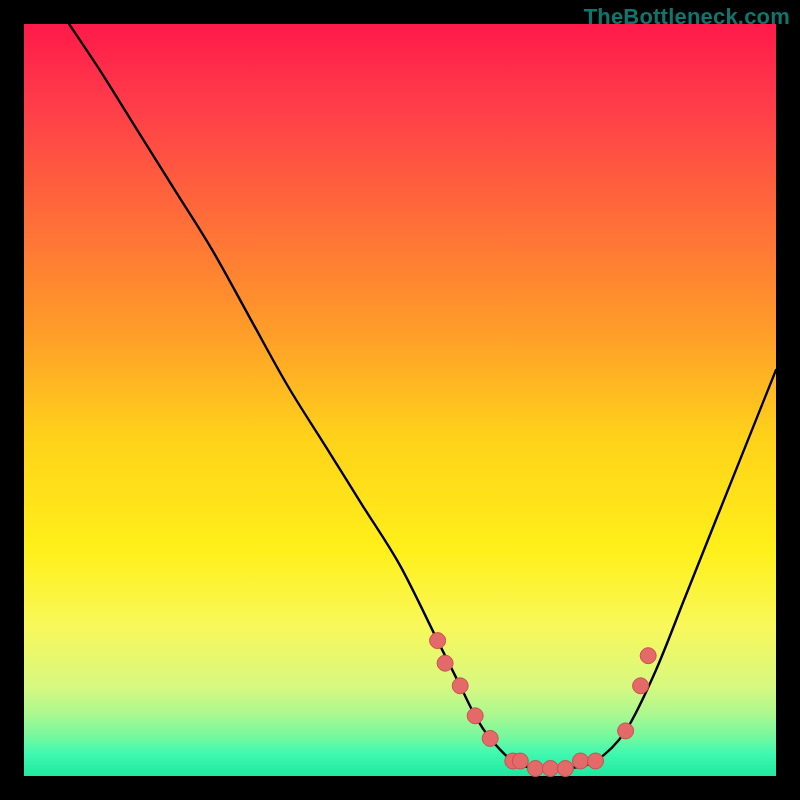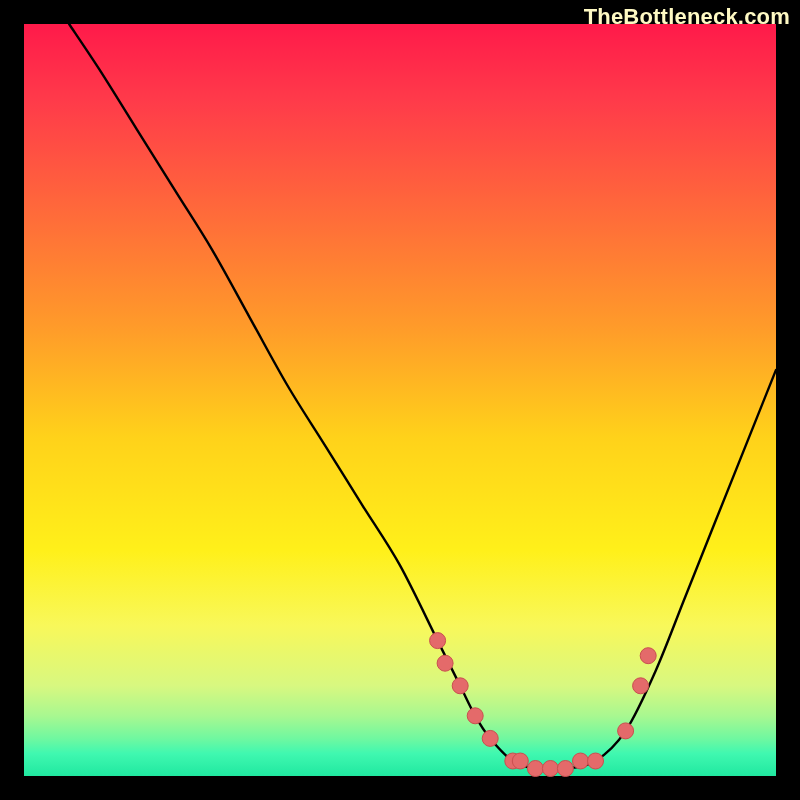--- a/index.html
+++ b/index.html
@@ -31,21 +31,21 @@
       #20e8a0 100%
     );
   }
   .watermark {
     position: absolute;
     top: 4px;
     right: 10px;
     font-family: Arial, Helvetica, sans-serif;
     font-size: 22px;
     font-weight: bold;
-    color: #fef9c3;
+    color: #0f766e;
     letter-spacing: 0.2px;
     z-index: 10;
   }
   svg.curve {
     position: absolute;
     left: 24px;
     top: 24px;
     width: 752px;
     height: 752px;
     overflow: visible;

